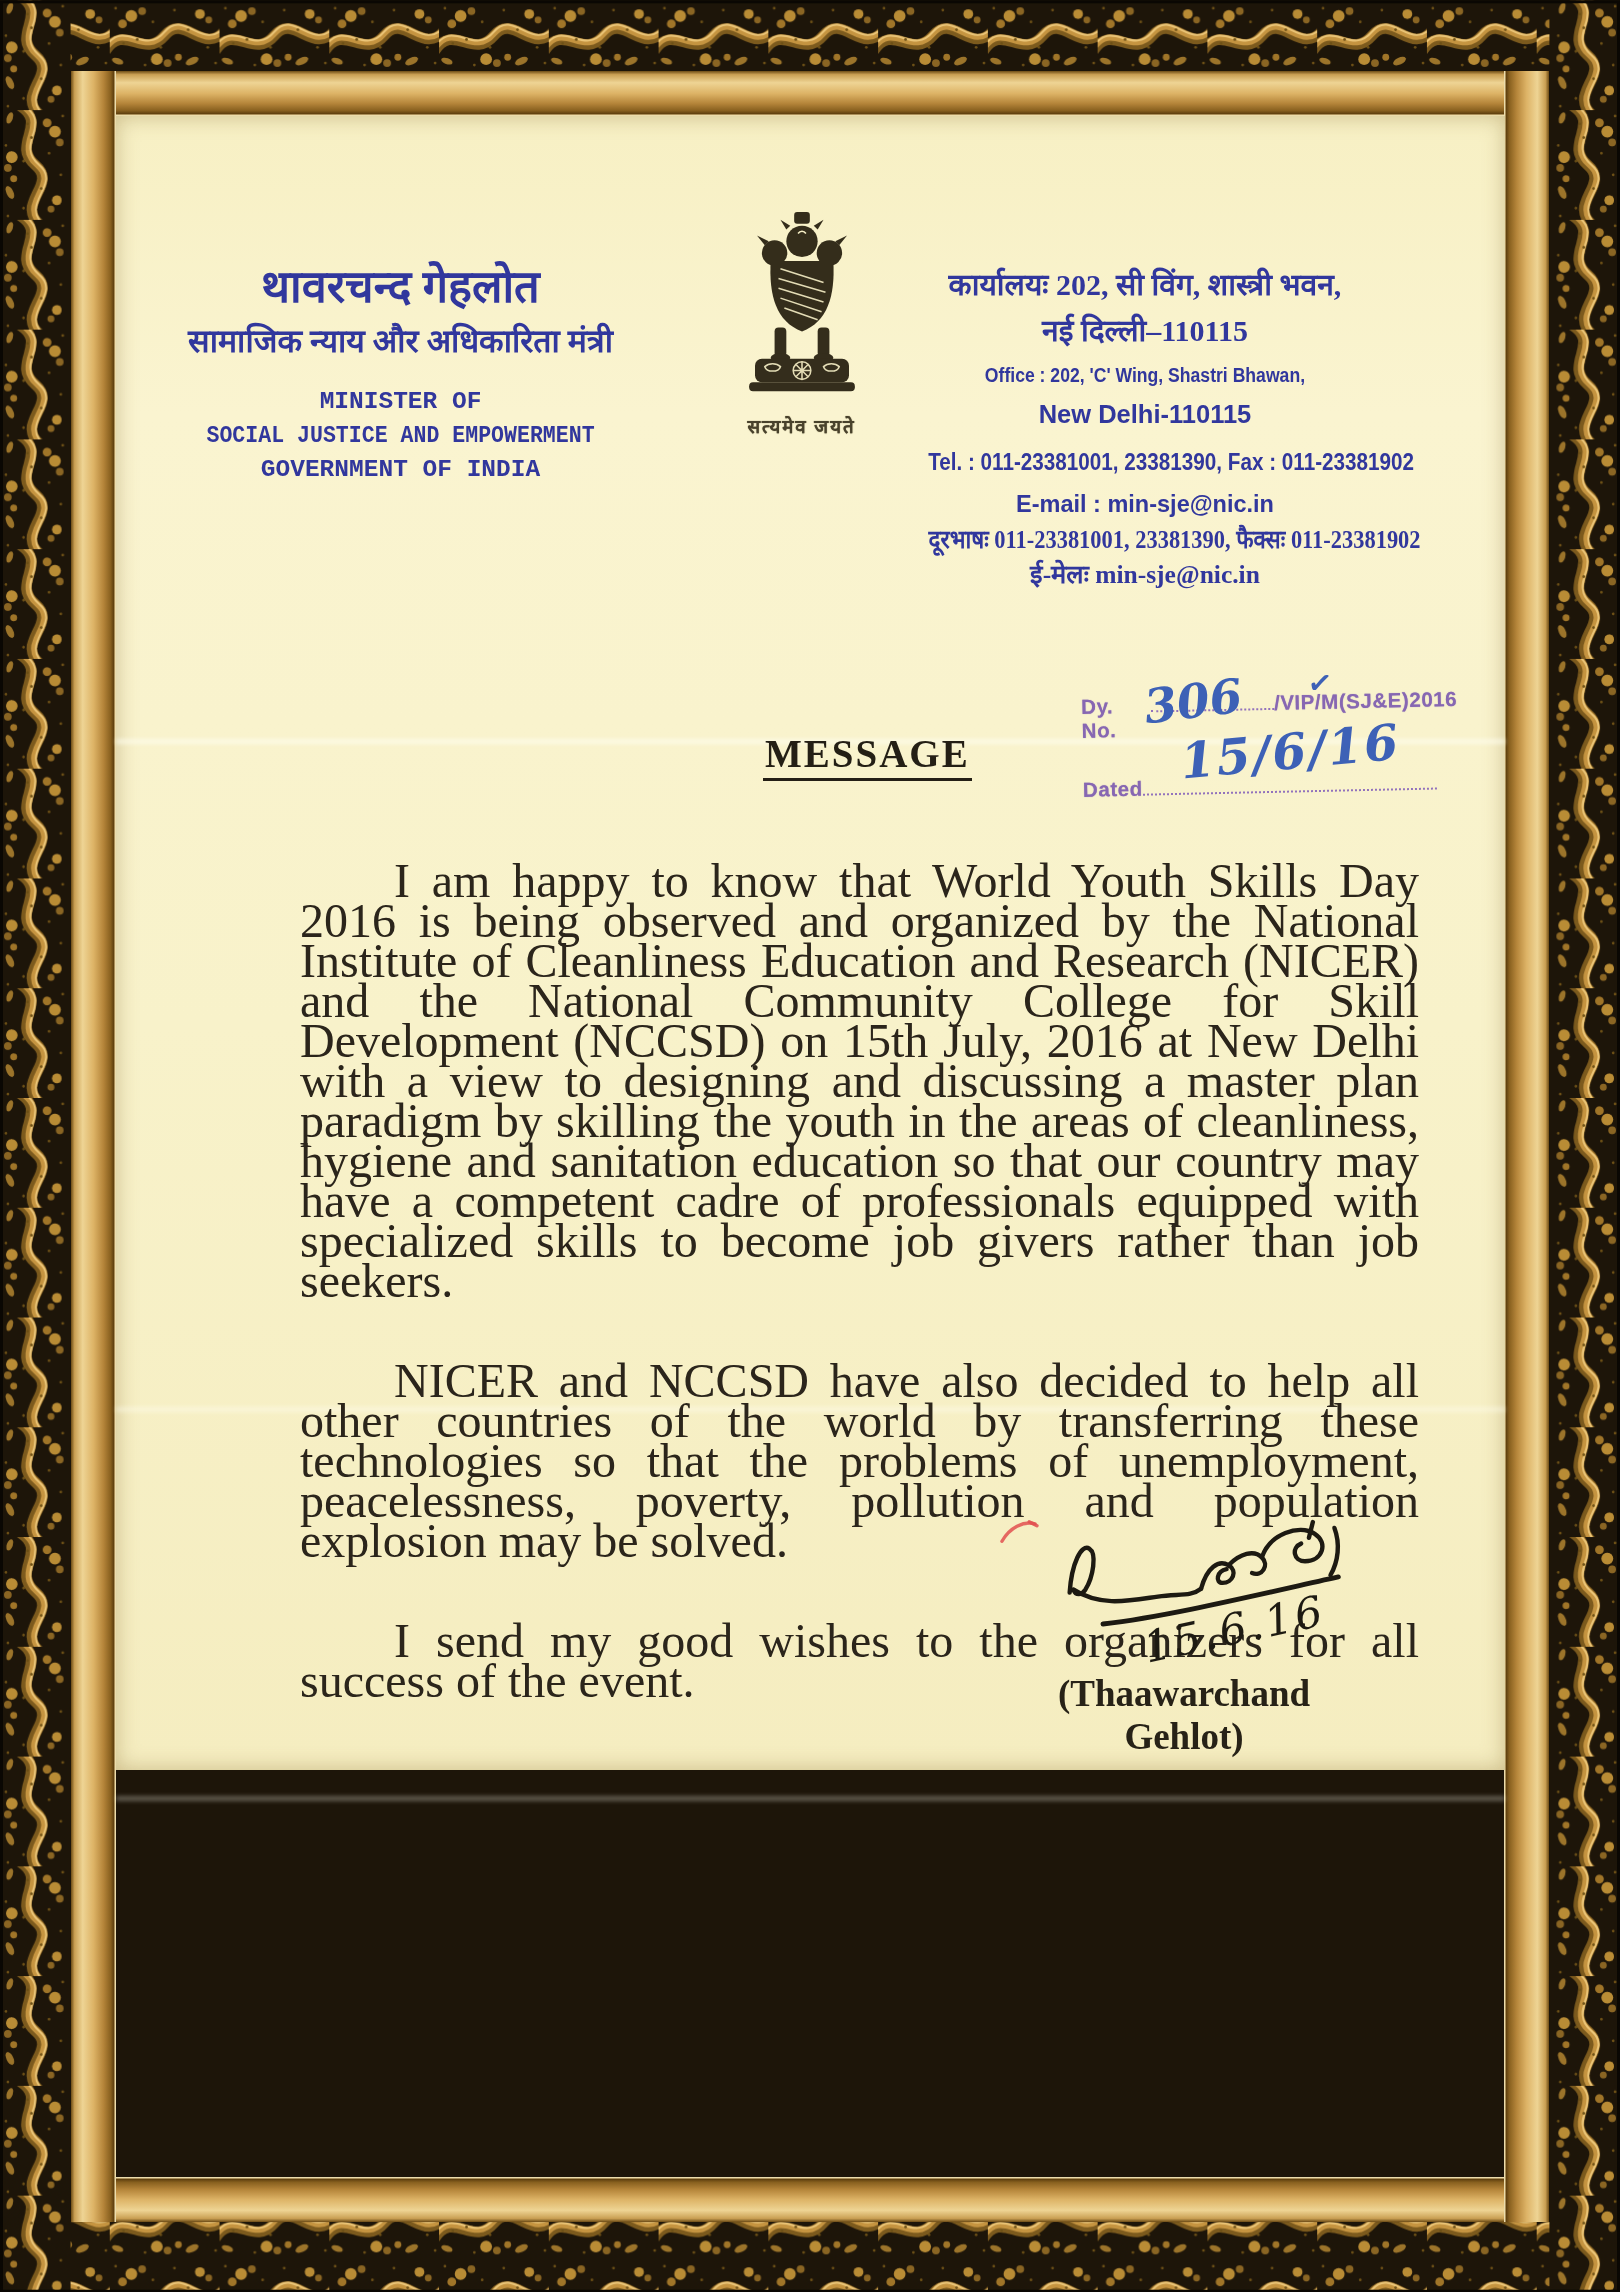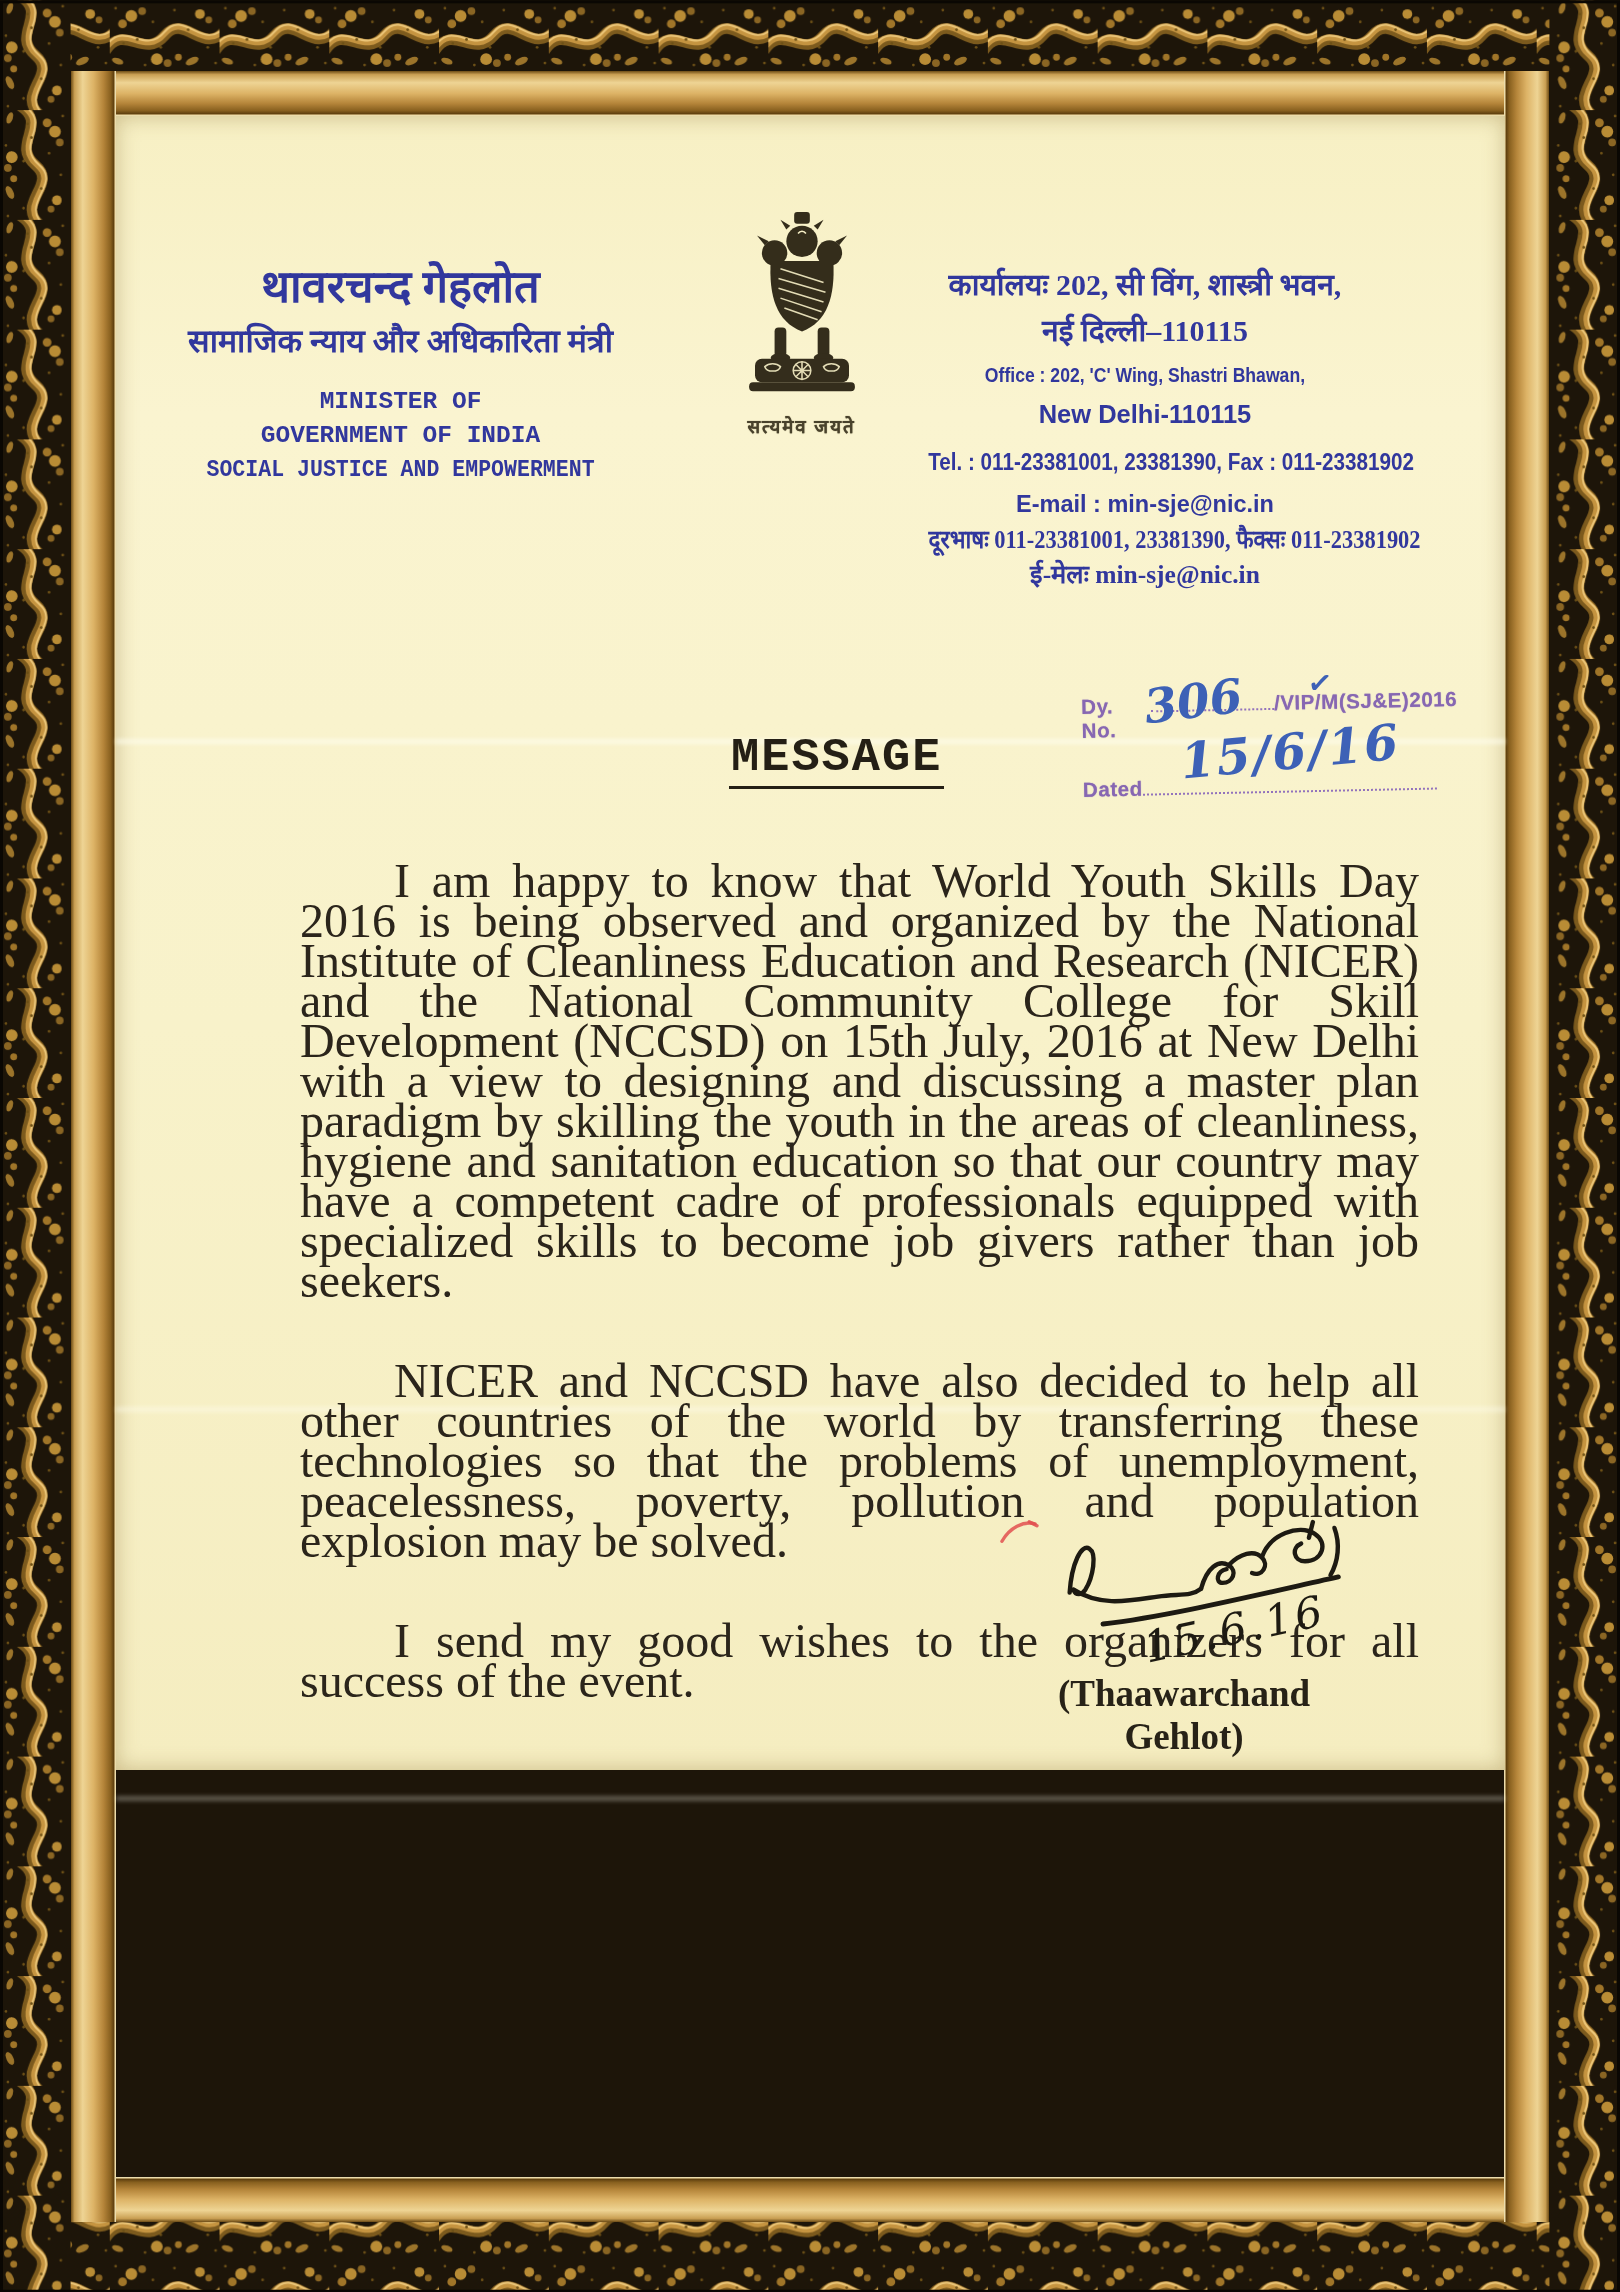--- a/index.html
+++ b/index.html
@@ -58,22 +58,22 @@
   .stamp-row2{margin-top:35px;}
   .dots{display:inline-block;border-bottom:2.9px dotted #8a68bb;height:17.6px;}
   .dots1{width:127px;}
   .dots2{width:294px;}
   .pen{color:#2e55b5;font-family:"DejaVu Serif",serif;font-style:italic;position:absolute;}
   .pen-306{left:63px;top:-17.6px;font-size:47px;transform:rotate(-6deg);}
   .pen-check{left:227px;top:-23.5px;font-size:29px;transform:rotate(8deg);font-style:normal;}
   .pen-date{left:98px;top:33px;font-size:49px;transform:rotate(-4deg);letter-spacing:2px;}
 
   
-  .msg-heading{position:absolute;left:613px;top:615px;font-size:47px;font-weight:700;
-    letter-spacing:2px;color:#241f15;border-bottom:3.9px solid #241f15;padding:0 2px 2px 2px;font-family:Liberation Mono, monospace;}
+  .msg-heading{position:absolute;left:647px;top:615px;font-size:39px;font-weight:700;
+    letter-spacing:2px;color:#241f15;border-bottom:3.9px solid #241f15;padding:0 2px 2px 2px;}
   .body-text{position:absolute;left:184px;top:745px;width:1119px;
     font-size:48px;line-height:40px;text-align:justify;color:#2b251b;}
   .body-text p{margin:0 0 60px 0;text-indent:94px;}
 
   
   .red-tick{position:absolute;left:880px;top:1400px;}
   .sig-svg{position:absolute;left:936px;top:1400px;}
   .sig-date{position:absolute;left:1026px;top:1488px;font-size:43px;color:#1d1a12;
     font-family:"DejaVu Serif",serif;font-style:italic;transform:rotate(-12deg);letter-spacing:2.9px;}
   .sig-name{position:absolute;left:882px;top:1556px;width:372px;text-align:center;
@@ -133,22 +133,22 @@
 
   <div class="crease" style="top:623px;"></div>
   <div class="crease" style="top:1291px;opacity:.7;"></div>
   <div class="crease" style="top:1680px;opacity:.5;"></div>
 
   <div class="col-left blue">
     <div class="name-hi">थावरचन्द गेहलोत</div>
     <div class="title-hi">सामाजिक न्याय और अधिकारिता मंत्री</div>
     <div class="en-lines">
       <div>MINISTER OF</div>
+      <div><span class="cond">SOCIAL JUSTICE AND EMPOWERMENT</span></div>
       <div>GOVERNMENT OF INDIA</div>
-      <div><span class="cond">SOCIAL JUSTICE AND EMPOWERMENT</span></div>
     </div>
   </div>
 
   <div class="emblem-wrap">
     <svg width="122" height="188" viewBox="0 0 124 192" xmlns="http://www.w3.org/2000/svg">
       <g fill="#241d0d" opacity=".92">
         <rect x="54" y="2" width="16" height="12" rx="3"></rect>
         <circle cx="62" cy="32" r="16"></circle>
         <path d="M46,20 L40,10 L50,16 Z"></path>
           <path d="M78,20 L84,10 L74,16 Z"></path>

